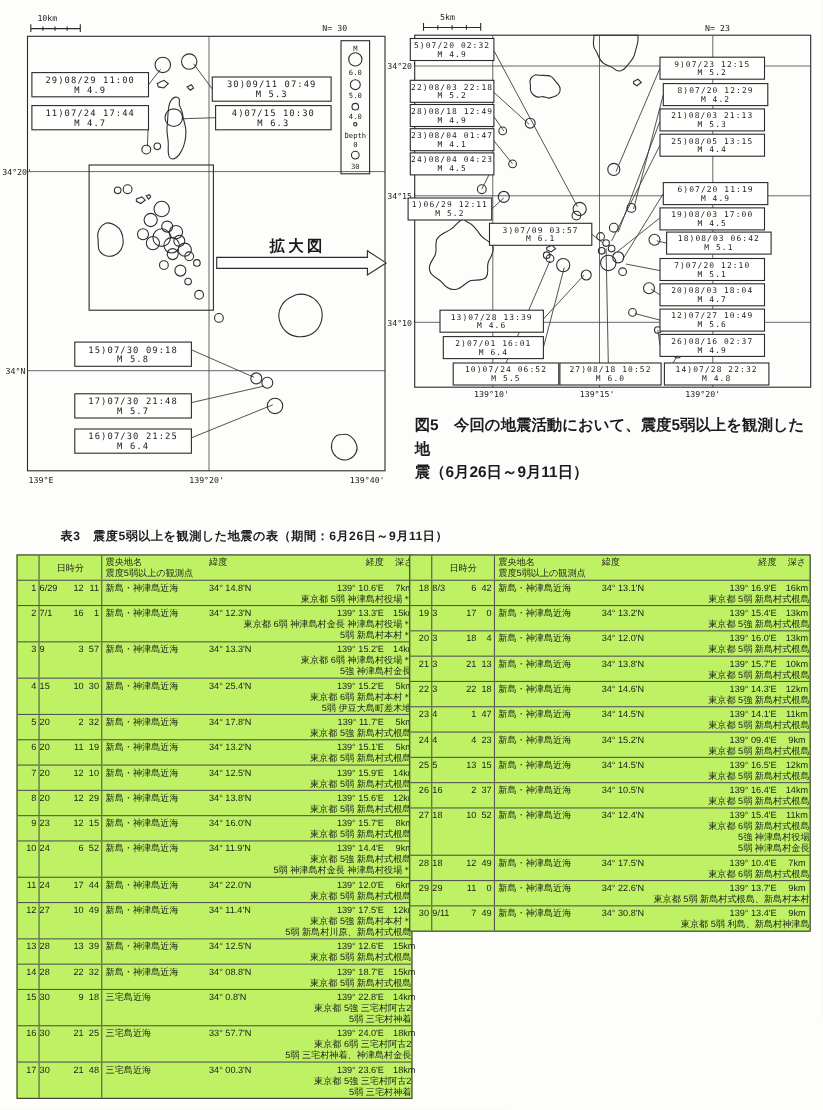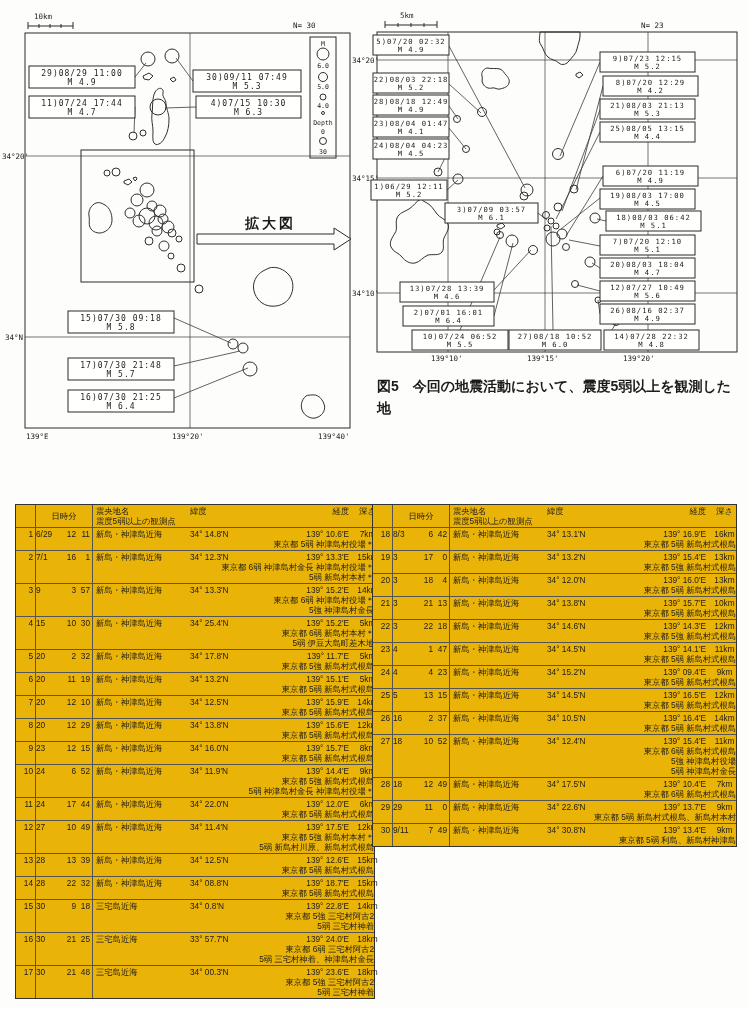--- a/index.html
+++ b/index.html
@@ -14,21 +14,21 @@
   .leader{stroke:#3a3a3a;stroke-width:.8;}
   .cbox{fill:#fffffe;stroke:#2a2a2a;stroke-width:1;}
   .ctext{font-family:"DejaVu Sans Mono","Liberation Mono",monospace;text-anchor:middle;letter-spacing:1px;}
   .tick{font-size:7.5px;font-family:"DejaVu Sans Mono","Liberation Mono",monospace;}
   .lgd{font-size:6.5px;text-anchor:middle;font-family:"DejaVu Sans Mono","Liberation Mono",monospace;}
   .big{font-size:14px;letter-spacing:3px;font-weight:bold;font-family:"DejaVu Sans",sans-serif;}
 
   .caption{position:absolute;left:377px;top:376px;width:364px;font-size:14px;font-weight:bold;line-height:1.55;}
   .tbl-title{position:absolute;left:55px;top:480px;font-size:11px;font-weight:bold;letter-spacing:.5px;}
 
-  .tbl{position:absolute;border:1px solid #333;font-size:8.3px;line-height:10px;background:#eab308;}
+  .tbl{position:absolute;border:1px solid #333;font-size:8.3px;line-height:10px;background:#bef264;}
   .thead,.trow{display:flex;align-items:stretch;}
   .trow{border-top:1px solid #555;}
   .c-no{width:17px;text-align:right;padding:1px 2px 1px 0;border-right:1px solid #555;flex:none;}
   .c-dt{width:56px;border-right:1px solid #555;flex:none;display:flex;padding-top:1px;}
   .thead .c-dt{display:block;text-align:center;padding-top:6px;}
   .c-dt .d{width:27px;text-align:left;}
   .c-dt .h{width:13px;text-align:right;}
   .c-dt .m{width:14px;text-align:right;padding-right:2px;}
   .c-main{flex:1;padding:1px 0 1px 3px;min-width:0;}
   .l1{display:flex;}
@@ -279,22 +279,24 @@
         <text x="647.5" y="289.5" class="ctext" style="font-size:7.2px">12)07/27 10:49</text>
         <text x="647.5" y="297.5" class="ctext" style="font-size:7.2px">M 5.6</text>
         <rect x="600" y="304" width="95" height="20" class="cbox"></rect>
         <text x="647.5" y="312.5" class="ctext" style="font-size:7.2px">26)08/16 02:37</text>
         <text x="647.5" y="320.5" class="ctext" style="font-size:7.2px">M 4.9</text>
       </g>
     </svg>
 
   <div class="caption">
     <div>図5　今回の地震活動において、震度5弱以上を観測した地</div>
+    <div>震（6月26日～9月11日）</div>
   </div>
 
+  <div class="tbl-title">表3　震度5弱以上を観測した地震の表（期間：6月26日～9月11日）</div>
 
   <div class="tbl" id="tblL" style="left:15px;top:504px;width:358px;">
     <div class="thead">
       <div class="c-no"></div>
       <div class="c-dt">日時分</div>
       <div class="c-main">
         <div class="l1">
           <span class="f-place">震央地名</span>
           <span class="f-lat">緯度</span>
           <span class="f-lon">経度</span>

